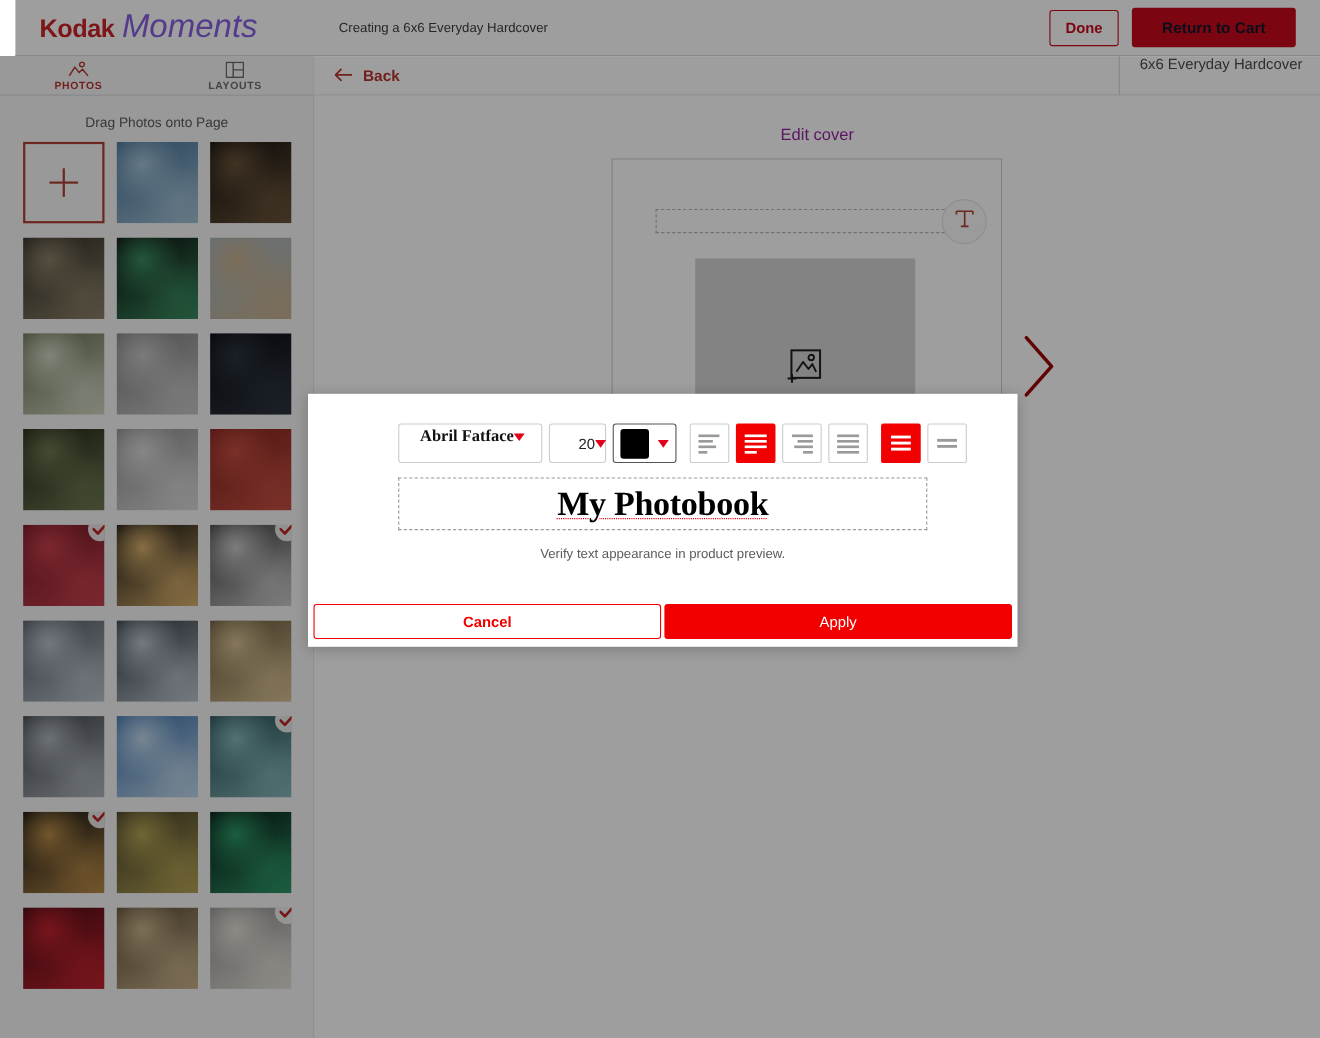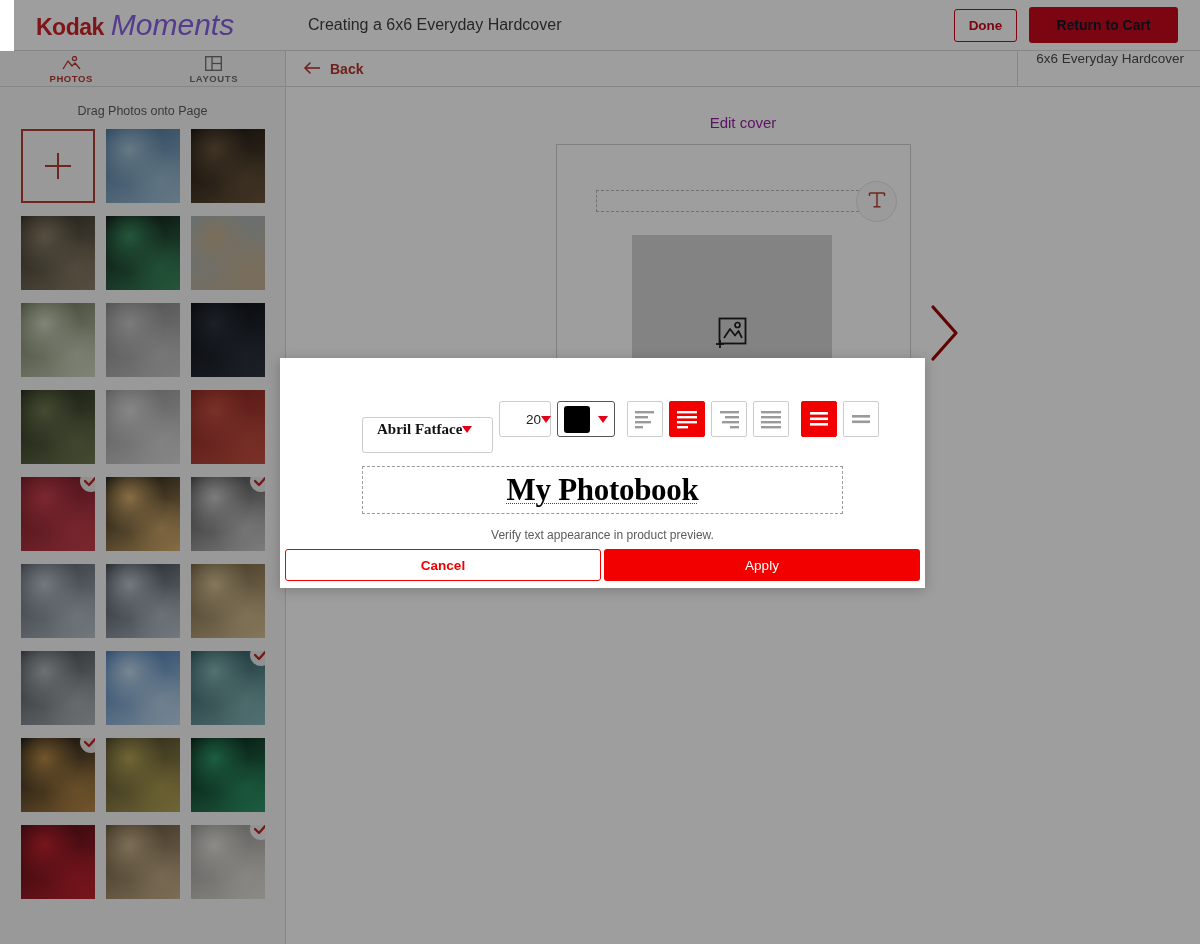--- a/index.html
+++ b/index.html
@@ -48,21 +48,21 @@
     color: #e21b22;
     letter-spacing: -0.5px;
   }
   .brand-moments {
     font-size: 30px;
     color: #8b5cf6;
     font-weight: 400;
     font-style: italic;
   }
   .header-title {
-    font-size: 16px;
+    font-size: 12px;
     color: #3d3d3d;
     flex: 1;
     text-align: left;
     padding-left: 8px;
   }
   .header-actions {
     display: flex;
     align-items: center;
     gap: 12px;
     margin-right: 22px;
@@ -268,21 +268,21 @@
   }
   .ctrl {
     height: 36px;
     border: 1px solid #cccccc;
     border-radius: 3px;
     background: #ffffff;
     display: flex;
     align-items: center;
     cursor: pointer;
   }
-  .font-select { width: 131px; justify-content: flex-start; padding: 0 10px 12px 14px; margin-top: 32px; }
+  .font-select { width: 131px; justify-content: center; padding: 0 10px 12px 14px; }
   .font-name {
     font-family: "Liberation Serif", serif;
     font-weight: bold;
     font-size: 15px;
     color: #111111;
   }
   .size-select { width: 52px; justify-content: space-between; padding: 0 7px 0 9px; }
   .size-value { font-size: 13.5px; color: #222222; margin-left: 17px; }
   .color-select {
     width: 58px;

